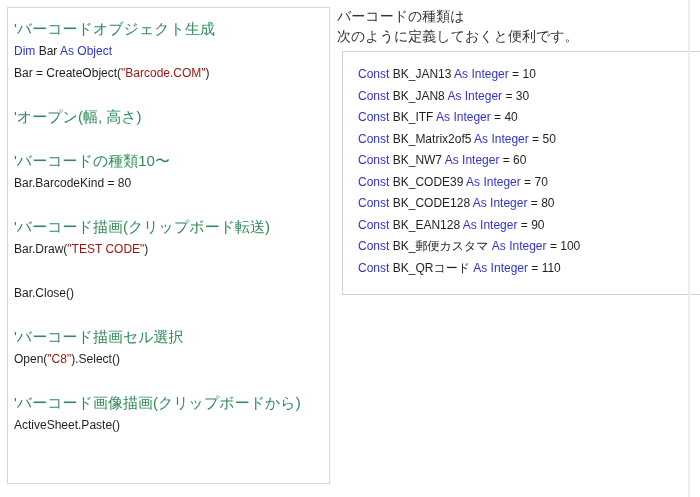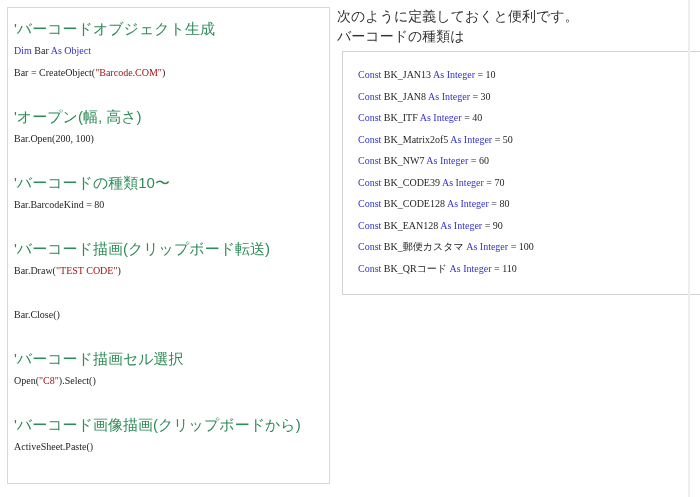--- a/index.html
+++ b/index.html
@@ -48,22 +48,22 @@
     height: 244px;
     box-sizing: border-box;
     border: 1px solid var(--c-box-border, #d2d2d2);
     background: #ffffff;
     padding: 12px 0 0 15px;
     overflow: hidden;
   }
 
   
   .code-line {
-    font-family: Liberation Serif, serif;
-    font-size: 10px;
+    font-family: Liberation Sans, sans-serif;
+    font-size: 12px;
     line-height: 22px;
     white-space: pre;
     color: var(--c-plain, #222222);
   }
   .const-box .code-line {
     line-height: 21.5px;
   }
   .comment-line {
     font-family: "Liberation Sans", "DejaVu Sans", sans-serif;
     font-size: 15px;
@@ -89,40 +89,39 @@
 <body>
 
 <div class="stage">
 
   <div class="left-panel">
       <div class="comment-line"><span class="tok-cm">'バーコードオブジェクト生成</span></div>
       <div class="code-line"><span class="tok-kw">Dim</span><span class="tok-pl"> Bar </span><span class="tok-kw">As Object</span></div>
       <div class="code-line"><span class="tok-pl">Bar = CreateObject(</span><span class="tok-st">"Barcode.COM"</span><span class="tok-pl">)</span></div>
       <div class="code-line">&nbsp;</div>
       <div class="comment-line"><span class="tok-cm">'オープン(幅, 高さ)</span></div>
-      <div class="code-line"><span class="tok-pl">Bar.Open(200, 100)</span></div>
       <div class="code-line">&nbsp;</div>
       <div class="comment-line"><span class="tok-cm">'バーコードの種類10〜</span></div>
       <div class="code-line"><span class="tok-pl">Bar.BarcodeKind = 80</span></div>
       <div class="code-line">&nbsp;</div>
       <div class="comment-line"><span class="tok-cm">'バーコード描画(クリップボード転送)</span></div>
       <div class="code-line"><span class="tok-pl">Bar.Draw(</span><span class="tok-st">"TEST CODE"</span><span class="tok-pl">)</span></div>
       <div class="code-line">&nbsp;</div>
       <div class="code-line"><span class="tok-pl">Bar.Close()</span></div>
       <div class="code-line">&nbsp;</div>
       <div class="comment-line"><span class="tok-cm">'バーコード描画セル選択</span></div>
       <div class="code-line"><span class="tok-pl">Open(</span><span class="tok-st">"C8"</span><span class="tok-pl">).Select()</span></div>
       <div class="code-line">&nbsp;</div>
       <div class="comment-line"><span class="tok-cm">'バーコード画像描画(クリップボードから)</span></div>
       <div class="code-line"><span class="tok-pl">ActiveSheet.Paste()</span></div>
     </div>
 
   <div class="note">
+    <div>バーコードの種類は</div>
     <div>次のように定義しておくと便利です。</div>
-    <div>バーコードの種類は</div>
   </div>
 
   <div class="const-box">
       <div class="code-line"><span class="tok-kw">Const</span><span class="tok-pl"> BK_JAN13 </span><span class="tok-kw">As Integer</span><span class="tok-pl"> = 10</span></div>
       <div class="code-line"><span class="tok-kw">Const</span><span class="tok-pl"> BK_JAN8 </span><span class="tok-kw">As Integer</span><span class="tok-pl"> = 30</span></div>
       <div class="code-line"><span class="tok-kw">Const</span><span class="tok-pl"> BK_ITF </span><span class="tok-kw">As Integer</span><span class="tok-pl"> = 40</span></div>
       <div class="code-line"><span class="tok-kw">Const</span><span class="tok-pl"> BK_Matrix2of5 </span><span class="tok-kw">As Integer</span><span class="tok-pl"> = 50</span></div>
       <div class="code-line"><span class="tok-kw">Const</span><span class="tok-pl"> BK_NW7 </span><span class="tok-kw">As Integer</span><span class="tok-pl"> = 60</span></div>
       <div class="code-line"><span class="tok-kw">Const</span><span class="tok-pl"> BK_CODE39 </span><span class="tok-kw">As Integer</span><span class="tok-pl"> = 70</span></div>
       <div class="code-line"><span class="tok-kw">Const</span><span class="tok-pl"> BK_CODE128 </span><span class="tok-kw">As Integer</span><span class="tok-pl"> = 80</span></div>

